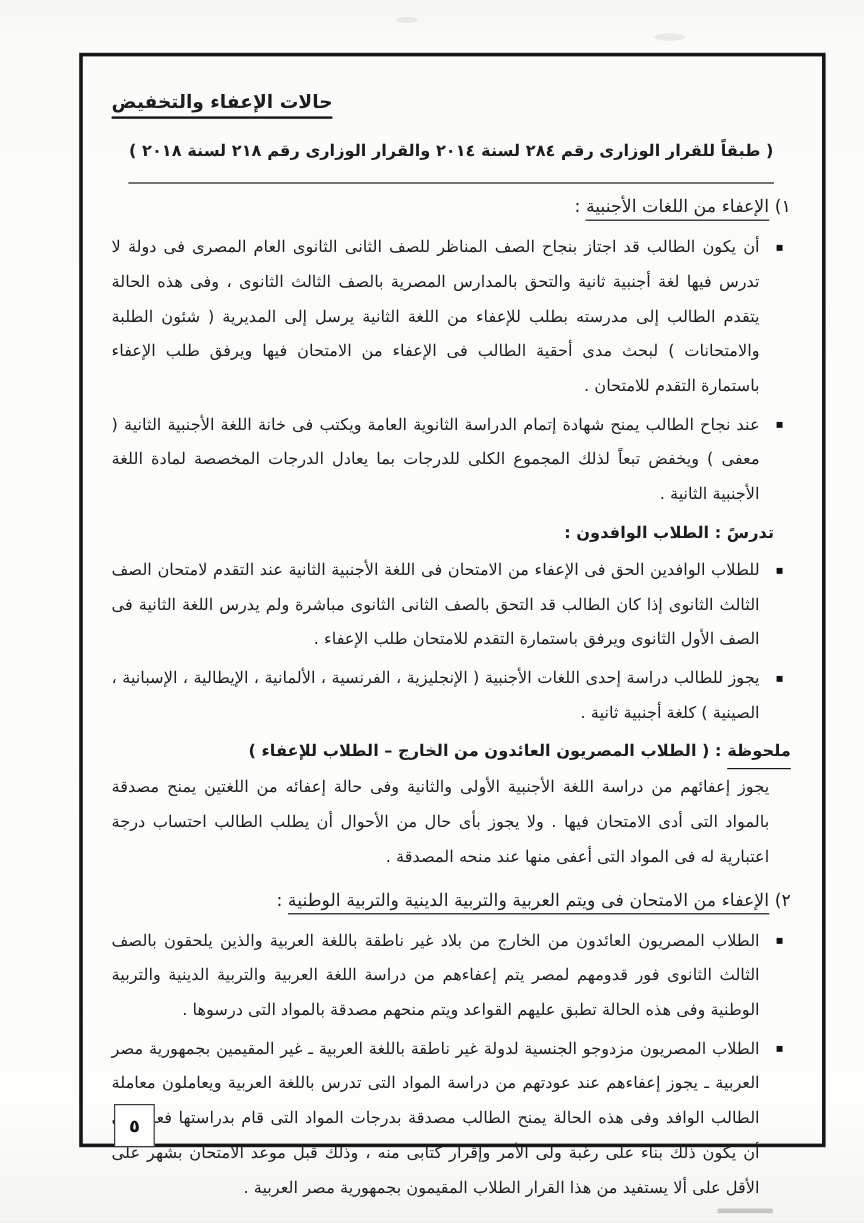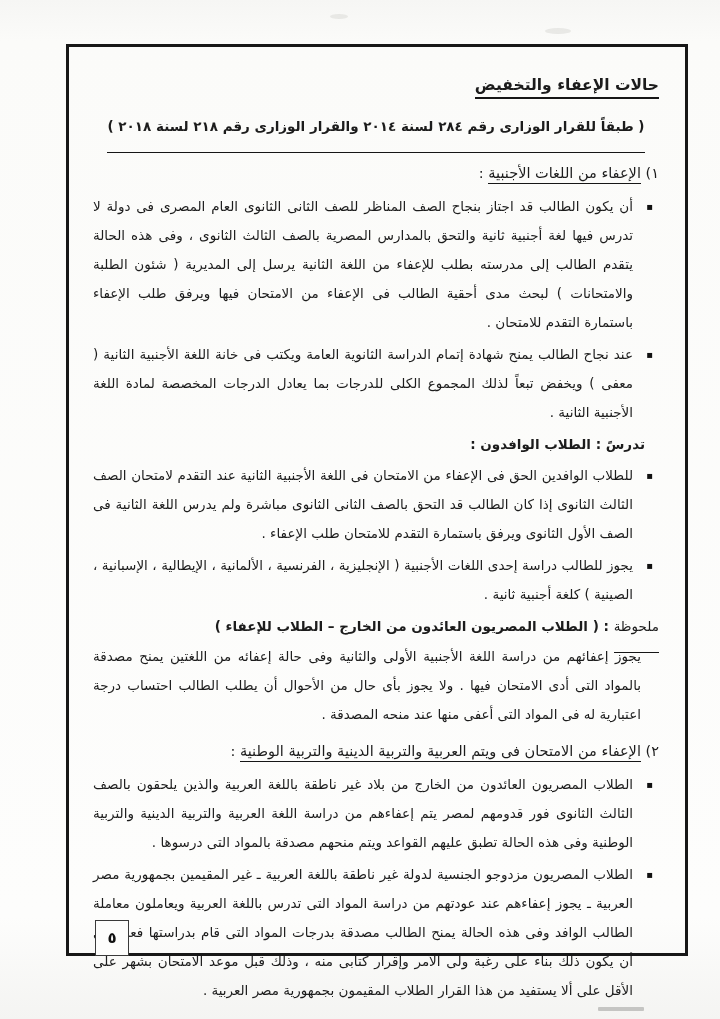--- a/index.html
+++ b/index.html
@@ -31,21 +31,21 @@
     inset: 0;
     padding: 24px 26px 0 24px;
     direction: rtl;
     font-size: 13.5px;
     line-height: 29px;
     text-align: justify;
     color: #1c1c1c;
   }
 
   .doc-title {
-    text-align: right;
+    text-align: left;
     font-weight: bold;
     font-size: 15.5px;
     margin-bottom: 12px;
   }
   .doc-title .u-text {
     border-bottom: 2px solid #161616;
     padding-bottom: 3px;
   }
 
   .doc-subtitle {
@@ -93,23 +93,23 @@
     top: 0;
     font-size: 10px;
     line-height: 29px;
     color: #111;
   }
 
   .note-line {
     margin-bottom: 1px;
   }
   .note-line .note-label {
-    font-weight: normal;
+    font-weight: bold;
     border-bottom: 1.7px solid #161616;
-    padding-bottom: 18px;
+    padding-bottom: 6px;
   }
   .note-line .note-title { font-weight: bold; font-weight: 600; }
 
   .note-body {
     margin-right: 18px;
     margin-bottom: 6px;
   }
 
   .sec2-gap { margin-top: 8px; }
 

